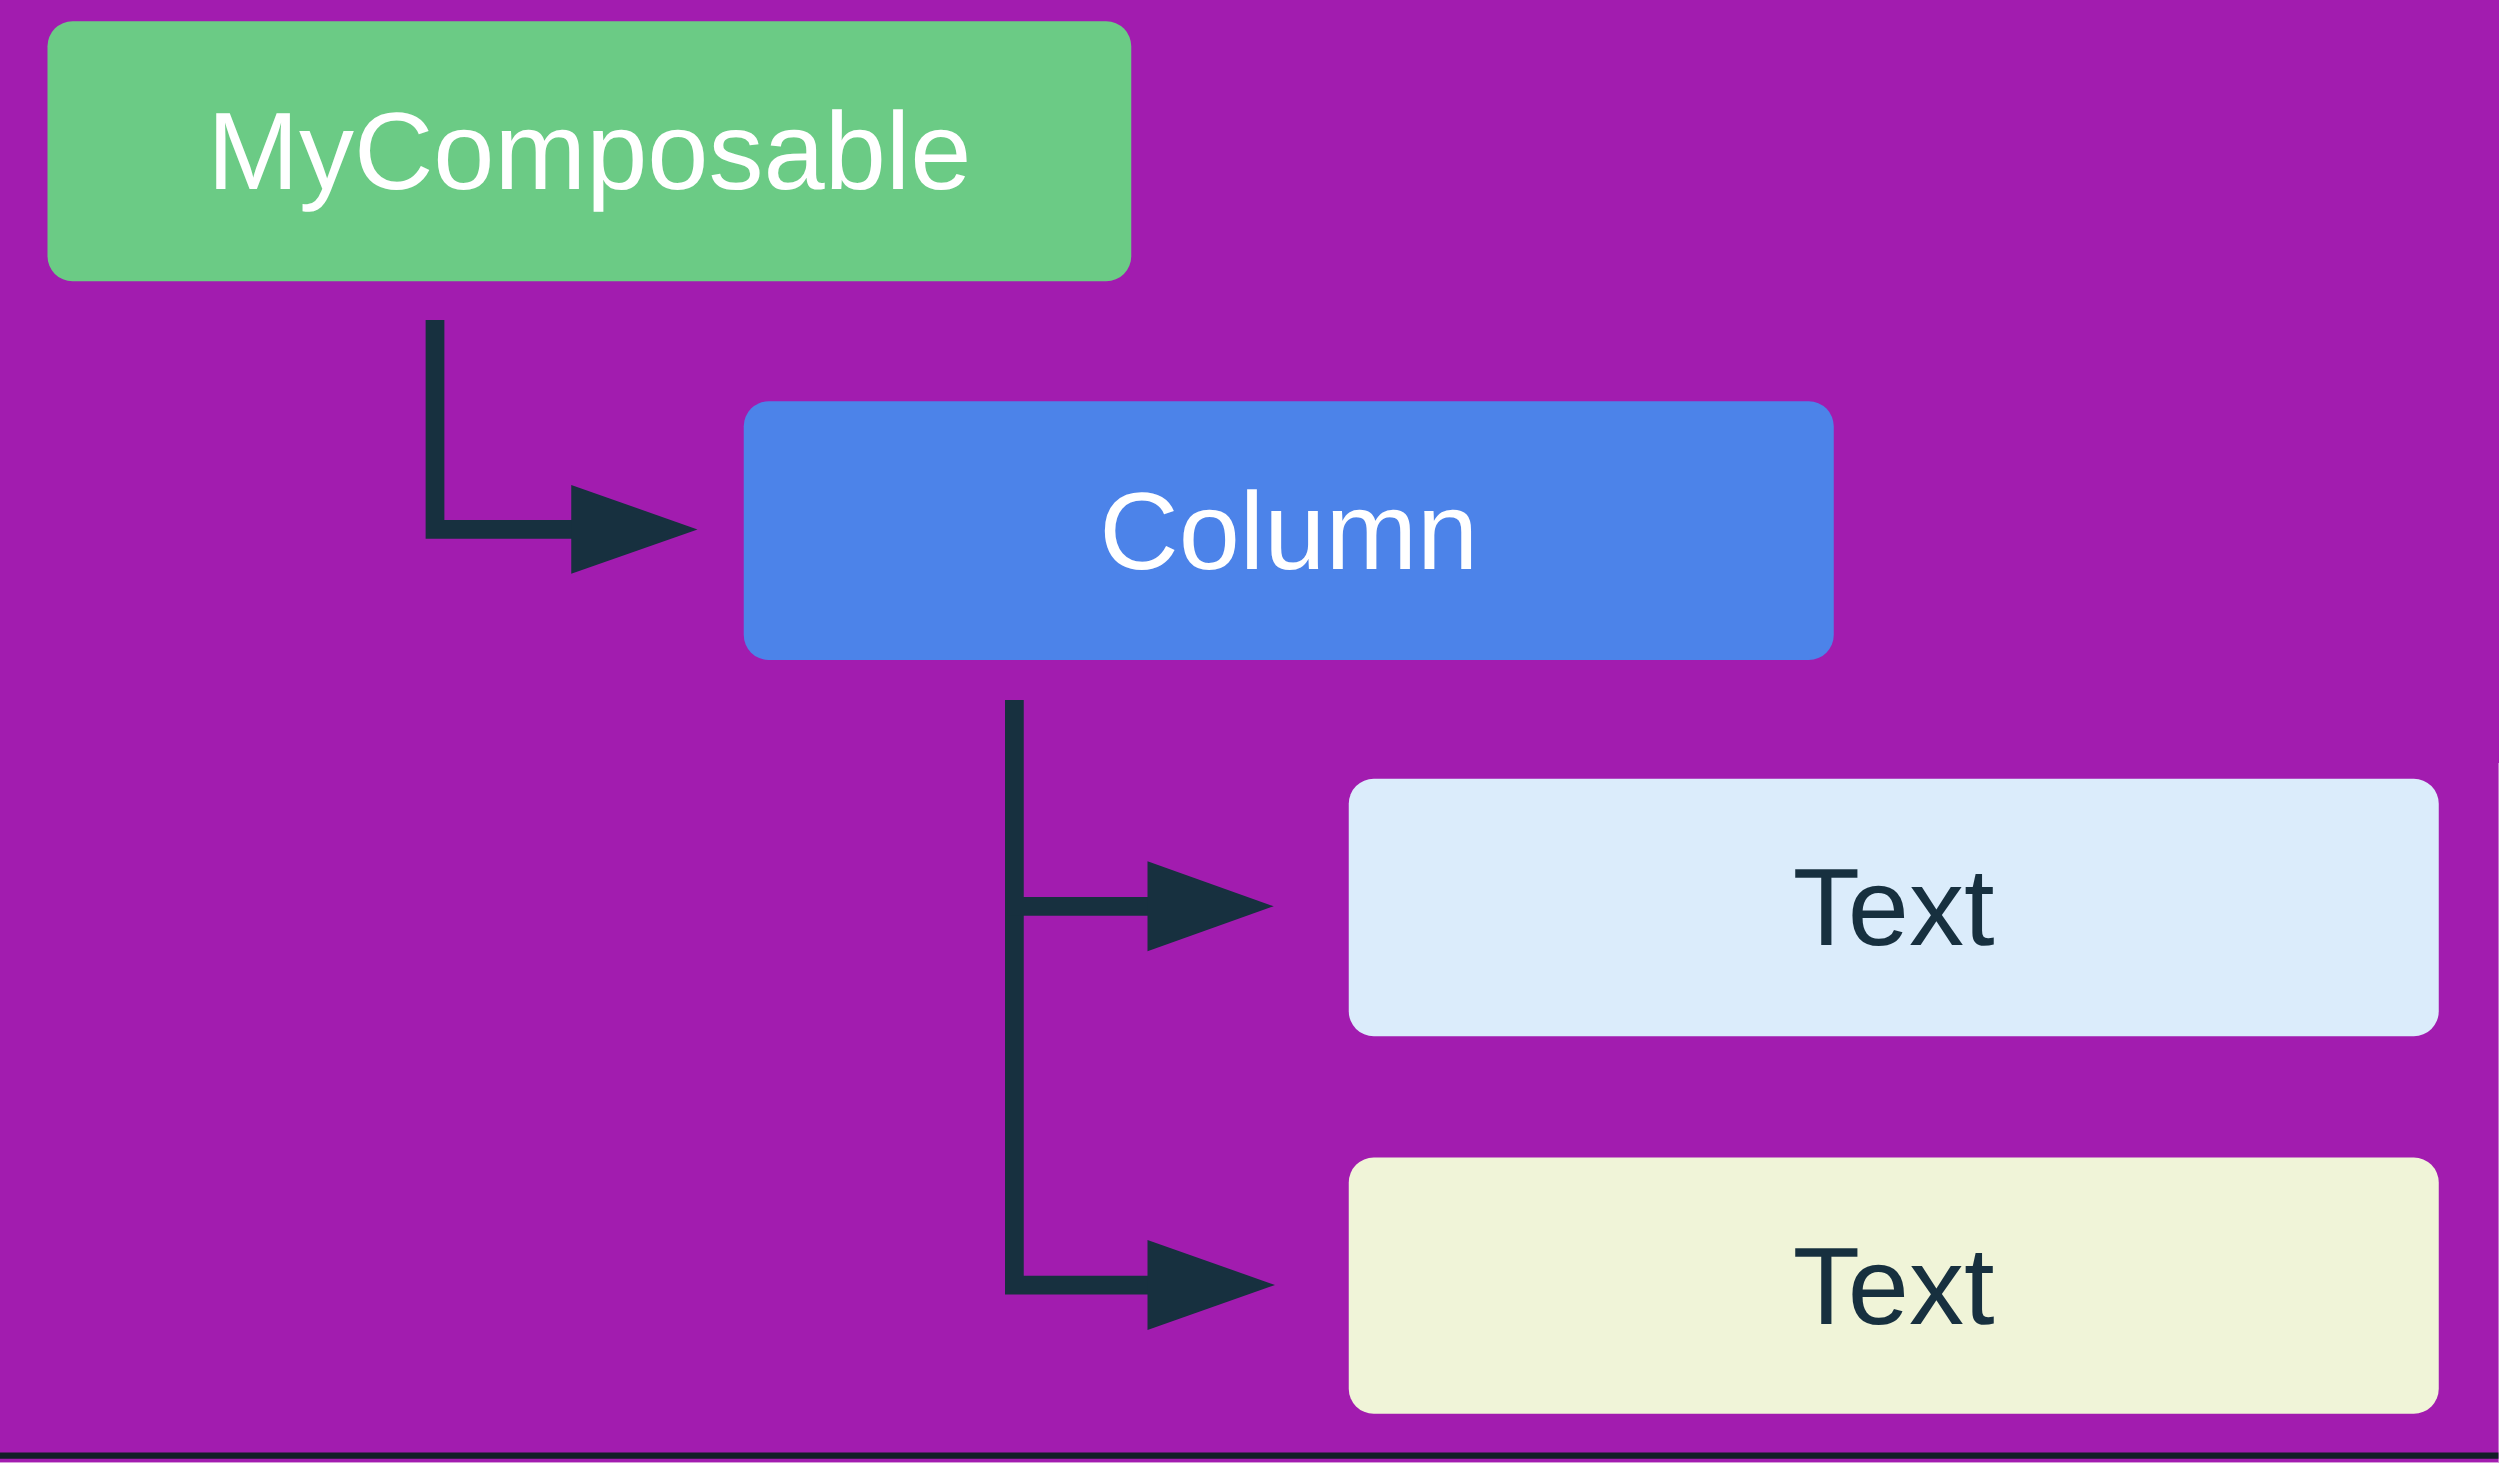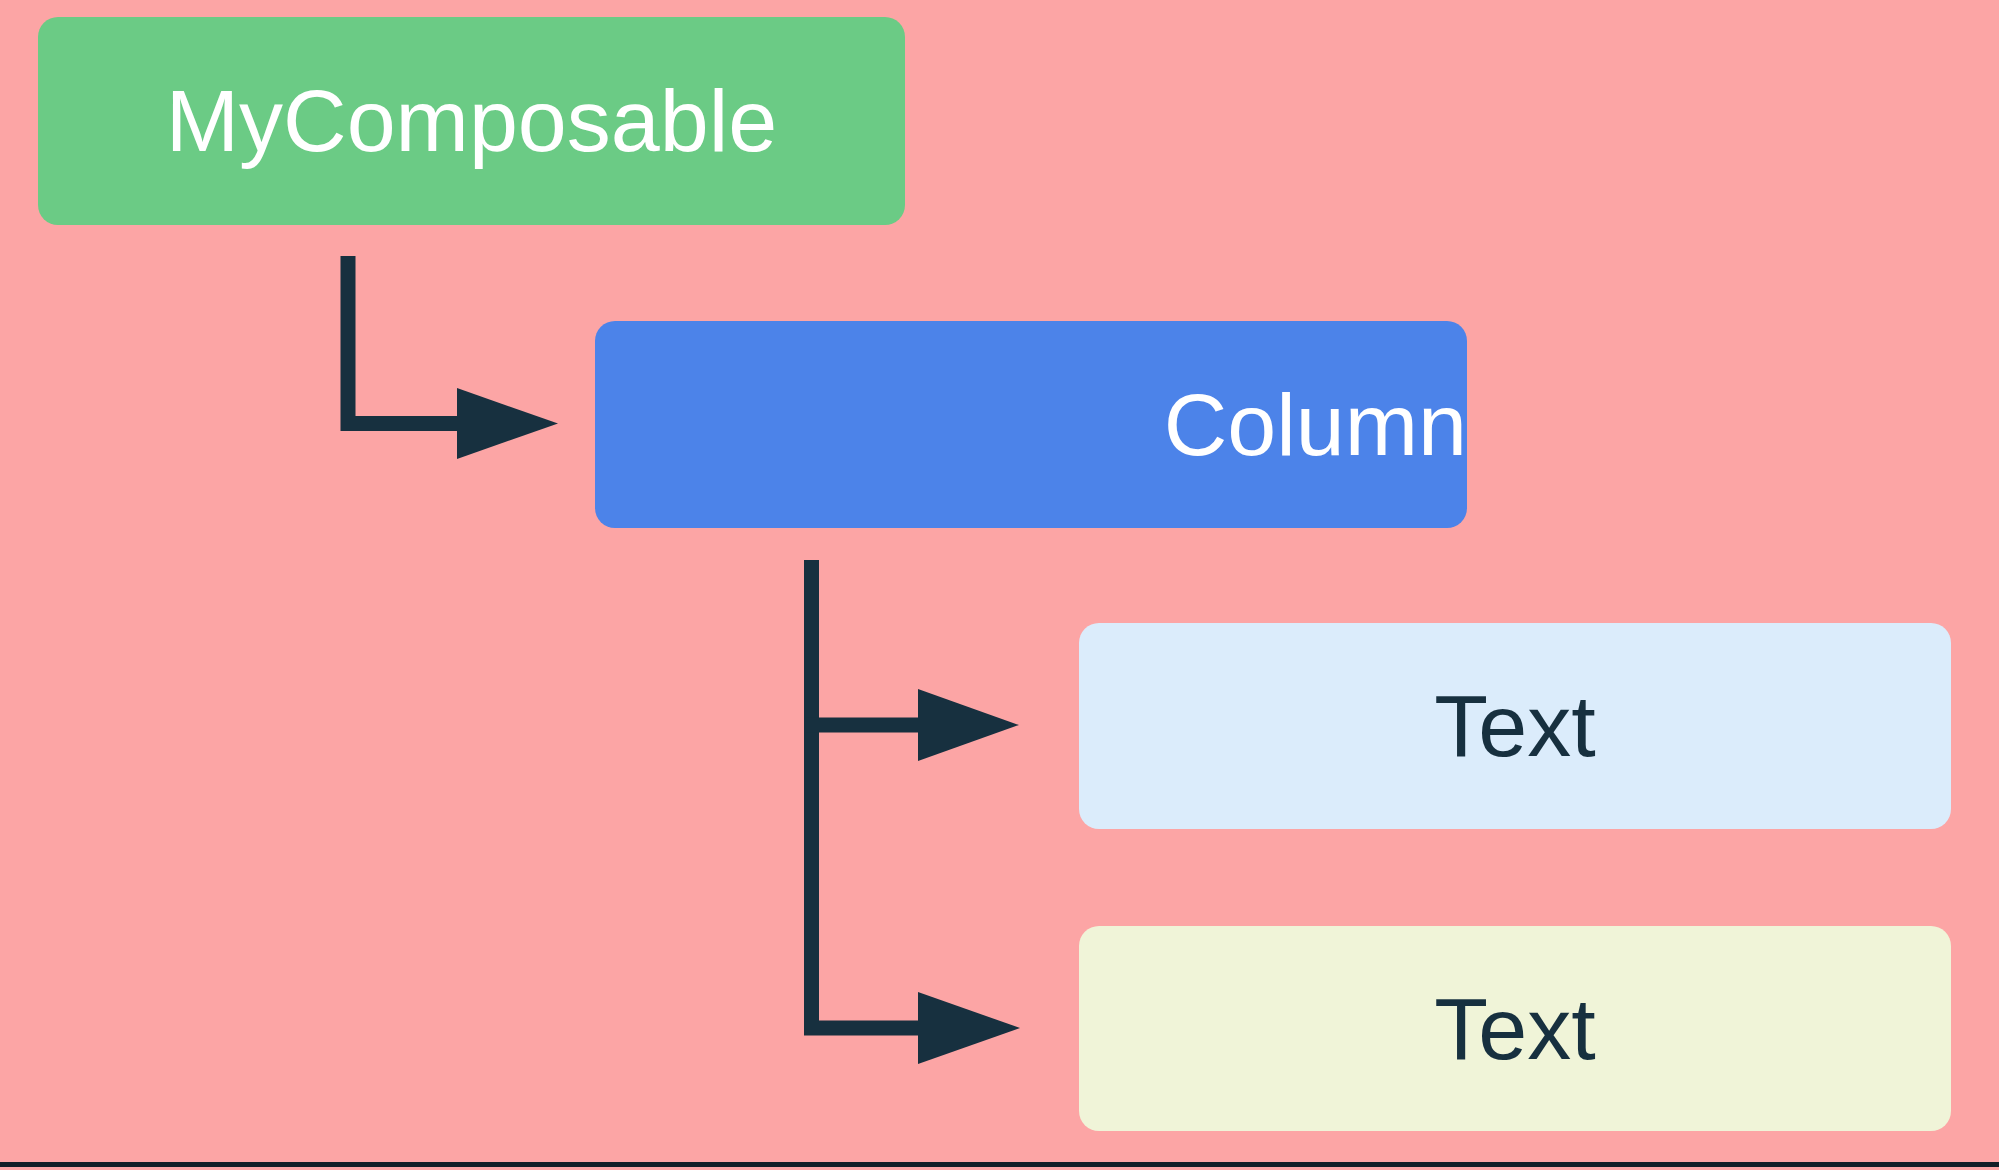--- a/index.html
+++ b/index.html
@@ -5,21 +5,21 @@
   html, body {
     margin: 0;
     padding: 0;
     background: #FFFFFF;
   }
   .stage {
     position: relative;
     width: 1999px;
     height: 1170px;
     overflow: hidden;
-    background: #fca5a5;
+    background: #a21caf;
     font-family: "Liberation Sans", sans-serif;
   }
   .connector-layer {
     position: absolute;
     left: 0;
     top: 0;
     width: 1999px;
     height: 1170px;
     display: block;
   }
@@ -60,21 +60,21 @@
 
     <path d="M 806 725 L 925 725" fill="none" stroke-width="15" stroke="#17303F"></path>
     <polygon points="918,689 1019,725 918,761" fill="#17303F"></polygon>
     <polygon points="918,992 1020,1028 918,1064" fill="#17303F"></polygon>
   </svg>
 
   <div class="node node-mycomposable" style="background: rgb(107, 203, 133);">
     <span style="color: rgb(255, 255, 255);">MyComposable</span>
   </div>
 
-  <div class="node node-column" style="background: rgb(76, 131, 233); justify-content: flex-end;">
+  <div class="node node-column" style="background: rgb(76, 131, 233);">
     <span style="color: rgb(255, 255, 255);">Column</span>
   </div>
 
   <div class="node node-text-1" style="background: rgb(219, 236, 251);">
     <span style="color: rgb(23, 48, 63);">Text</span>
   </div>
 
   <div class="node node-text-2" style="background: rgb(240, 244, 216);">
     <span style="color: rgb(23, 48, 63);">Text</span>
   </div>

